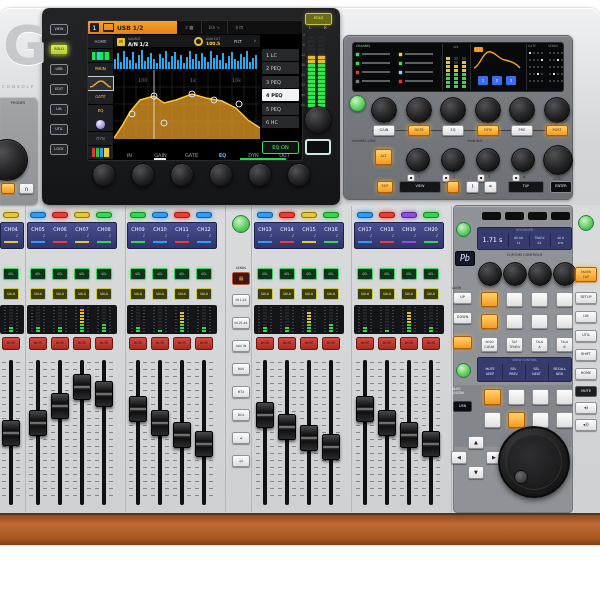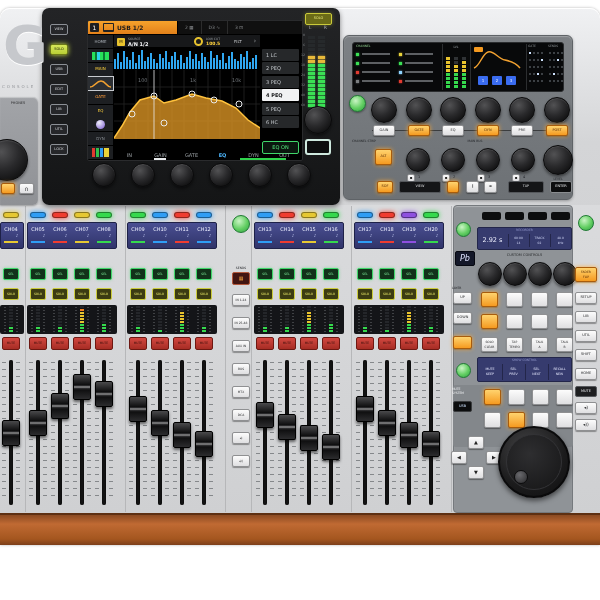--- a/index.html
+++ b/index.html
@@ -828,21 +828,21 @@
     <div style="position: absolute; left: 429px; top: 360px; width: 4px; height: 145px; box-sizing: border-box; background: rgb(20, 20, 20); border-radius: 2px; box-shadow: rgb(0, 0, 0) 0px 0px 2px inset;"></div>
     <div style="position: absolute; left: 422px; top: 431.4px; width: 18px; height: 26px; box-sizing: border-box; background: linear-gradient(rgb(74, 74, 76), rgb(15, 15, 16) 40%, rgb(60, 60, 62) 47%, rgb(226, 226, 226) 50%, rgb(60, 60, 62) 53%, rgb(15, 15, 16) 62%, rgb(44, 44, 46)); border: 1px solid rgb(0, 0, 0); border-radius: 2px; box-shadow: rgba(0, 0, 0, 0.55) 0px 2px 3px;"></div>
     <div style="position: absolute; left: 453px; top: 205px; width: 120px; height: 308px; box-sizing: border-box; background: rgb(143, 147, 151); border-radius: 4px; border: 1px solid rgb(117, 121, 125); box-shadow: rgba(255, 255, 255, 0.3) 0px 1px 1px inset;"></div>
     <div style="position: absolute; left: 482px; top: 212px; width: 19px; height: 8px; box-sizing: border-box; background: rgb(12, 13, 14); border-radius: 2px;"></div>
     <div style="position: absolute; left: 505px; top: 212px; width: 19px; height: 8px; box-sizing: border-box; background: rgb(12, 13, 14); border-radius: 2px;"></div>
     <div style="position: absolute; left: 528px; top: 212px; width: 19px; height: 8px; box-sizing: border-box; background: rgb(12, 13, 14); border-radius: 2px;"></div>
     <div style="position: absolute; left: 551px; top: 212px; width: 19px; height: 8px; box-sizing: border-box; background: rgb(12, 13, 14); border-radius: 2px;"></div>
     <div style="position: absolute; left: 456px; top: 222px; width: 15px; height: 15px; box-sizing: border-box; border-radius: 50%; background: radial-gradient(circle at 38% 32%, rgb(201, 244, 196), rgb(98, 206, 98) 55%, rgb(47, 158, 68)); border: 1px solid rgb(31, 122, 51);"></div>
     <div style="position: absolute; left: 477px; top: 227px; width: 95px; height: 23px; box-sizing: border-box; background: rgb(54, 59, 110); border: 1px solid rgb(35, 38, 74); border-radius: 2px;"></div>
     <div style="position: absolute; left: 479px; top: 228px; width: 91px; height: 5px; box-sizing: border-box; display: flex; align-items: center; justify-content: center; font-size: 3px; color: rgb(143, 148, 200); line-height: 1; text-align: center;">RECORDER</div>
-    <div style="position: absolute; left: 479px; top: 234px; width: 27px; height: 13px; box-sizing: border-box; display: flex; align-items: center; justify-content: center; font-size: 6.5px; color: rgb(238, 240, 255); line-height: 1; text-align: center;">2.92 s</div>
+    <div style="position: absolute; left: 479px; top: 234px; width: 27px; height: 13px; box-sizing: border-box; display: flex; align-items: center; justify-content: center; font-size: 6.5px; color: rgb(238, 240, 255); line-height: 1; text-align: center;">1.71 s</div>
     <div style="position: absolute; left: 508px; top: 234px; width: 20px; height: 13px; box-sizing: border-box; border-left: 1px solid rgb(35, 38, 74); display: flex; flex-direction: column; align-items: center; justify-content: center; font-size: 3px; color: rgb(206, 212, 245); line-height: 1.4;">
       <div>00:00</div>
       <div>14</div>
     </div>
     <div style="position: absolute; left: 529px; top: 234px; width: 20px; height: 13px; box-sizing: border-box; border-left: 1px solid rgb(35, 38, 74); display: flex; flex-direction: column; align-items: center; justify-content: center; font-size: 3px; color: rgb(206, 212, 245); line-height: 1.4;">
       <div>TRACK</div>
       <div>02</div>
     </div>
     <div style="position: absolute; left: 550px; top: 234px; width: 20px; height: 13px; box-sizing: border-box; border-left: 1px solid rgb(35, 38, 74); display: flex; flex-direction: column; align-items: center; justify-content: center; font-size: 3px; color: rgb(206, 212, 245); line-height: 1.4;">
       <div>48.0</div>

